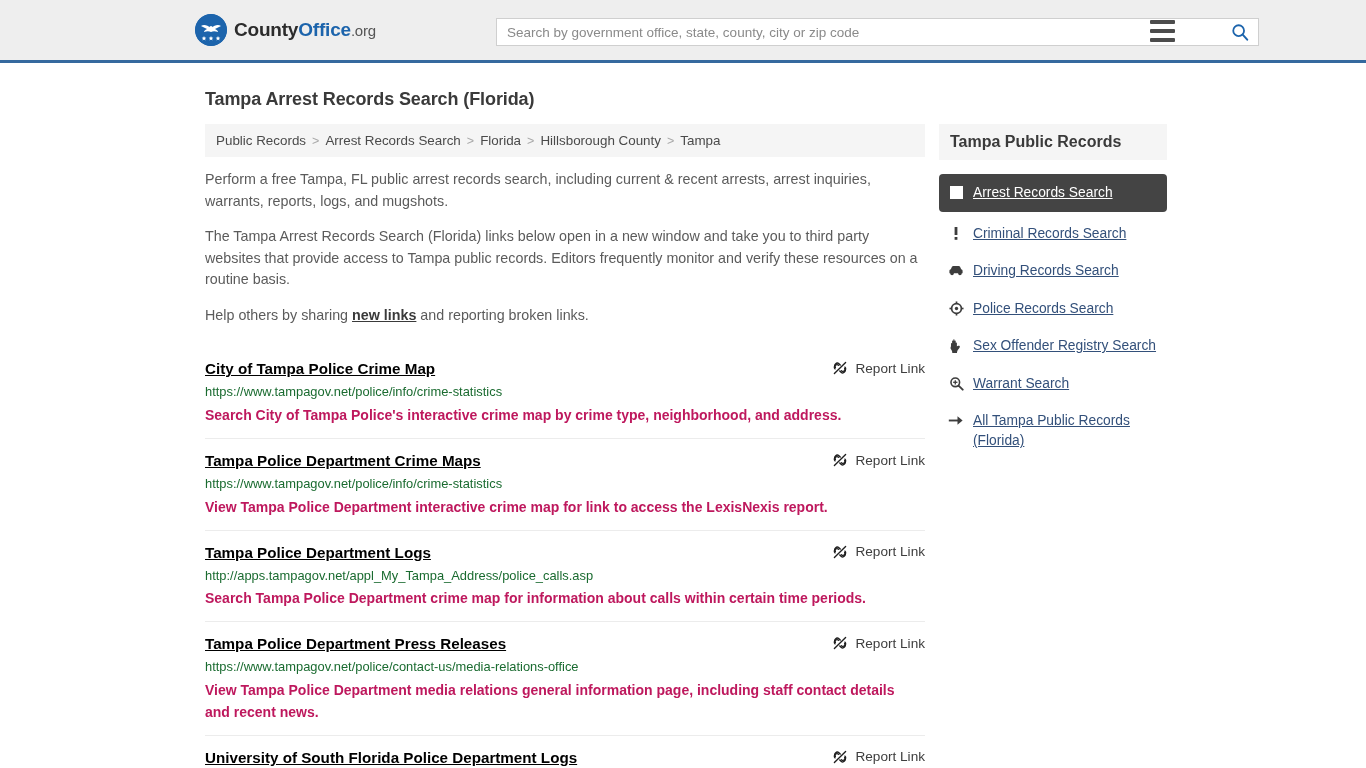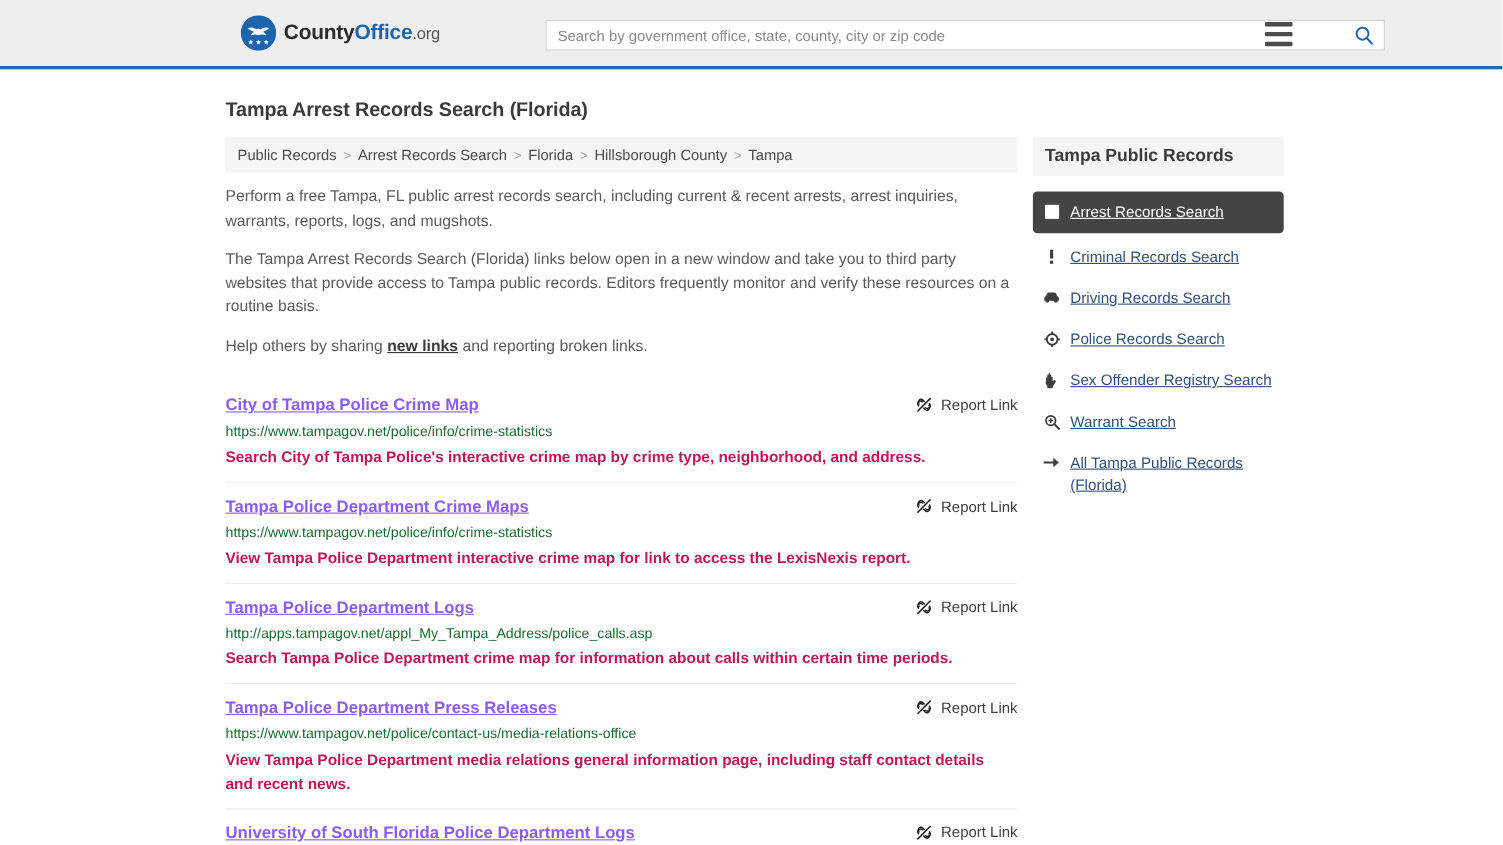--- a/index.html
+++ b/index.html
@@ -12,21 +12,20 @@
   }
 
   
   .site-header {
     height: 63px;
     background: #eeeeee;
     border-bottom: 3px solid #35699e;
     display: flex;
     align-items: center;
     position: relative;
-    padding-left: 24px;
   }
   .logo-wrap {
     display: flex;
     align-items: center;
     margin-left: 195px;
     gap: 7px;
     text-decoration: none;
   }
   .logo-mark {
     width: 32px; height: 32px;
@@ -160,21 +159,21 @@
   }
   .result:first-child { border-top: none; padding-top: 8px; }
   .result-head {
     display: flex;
     align-items: flex-start;
     justify-content: space-between;
   }
   .result-title {
     font-size: 15.2px;
     font-weight: bold;
-    color: #8b5cf6;
+    color: #000000;
     line-height: 1.25;
   }
   .report-link {
     display: flex;
     align-items: center;
     gap: 7px;
     flex: none;
     margin-left: 16px;
     padding-top: 1px;
     cursor: pointer;

